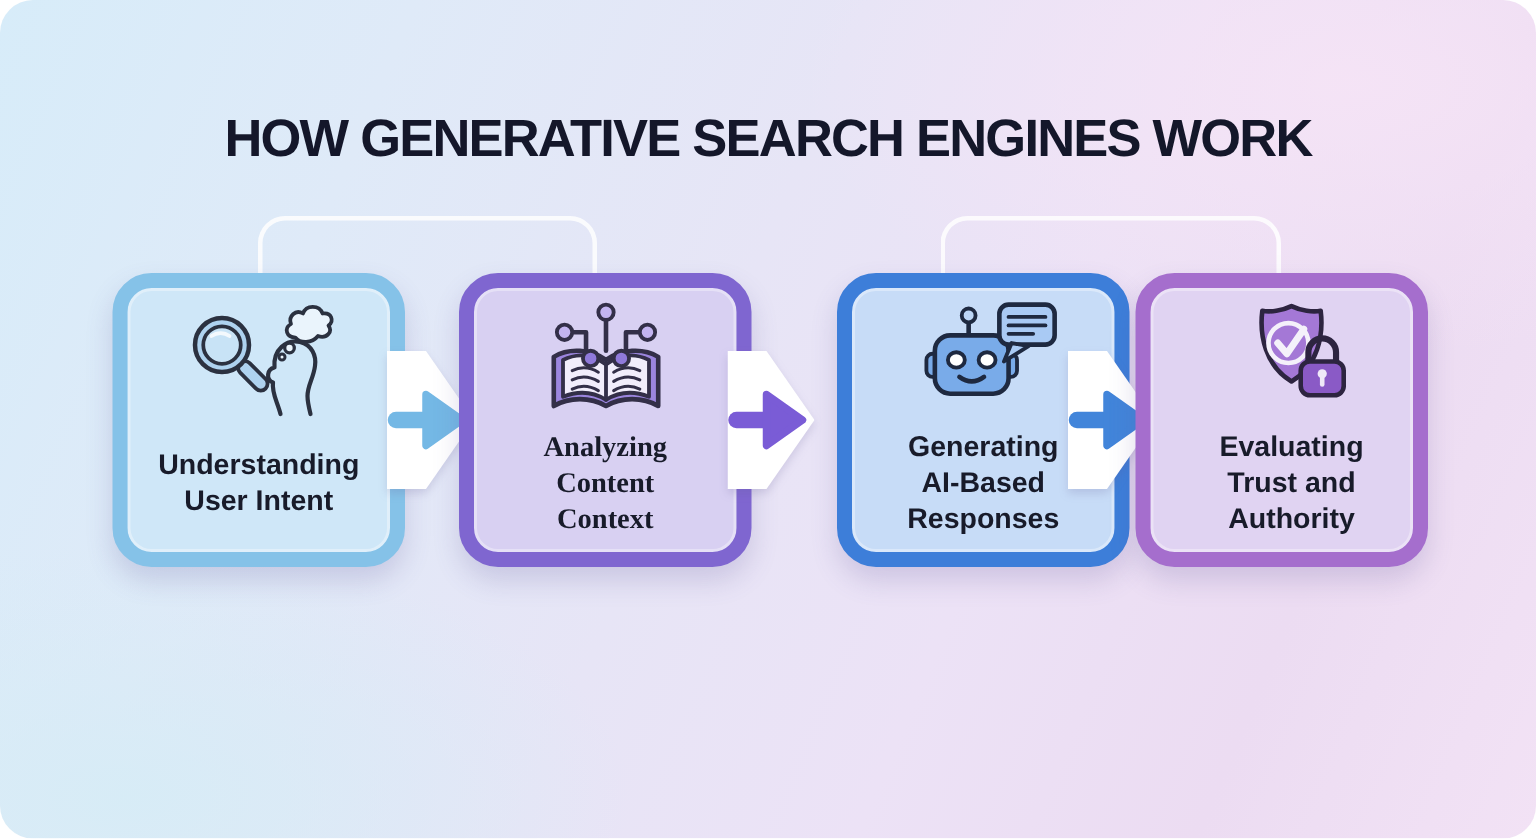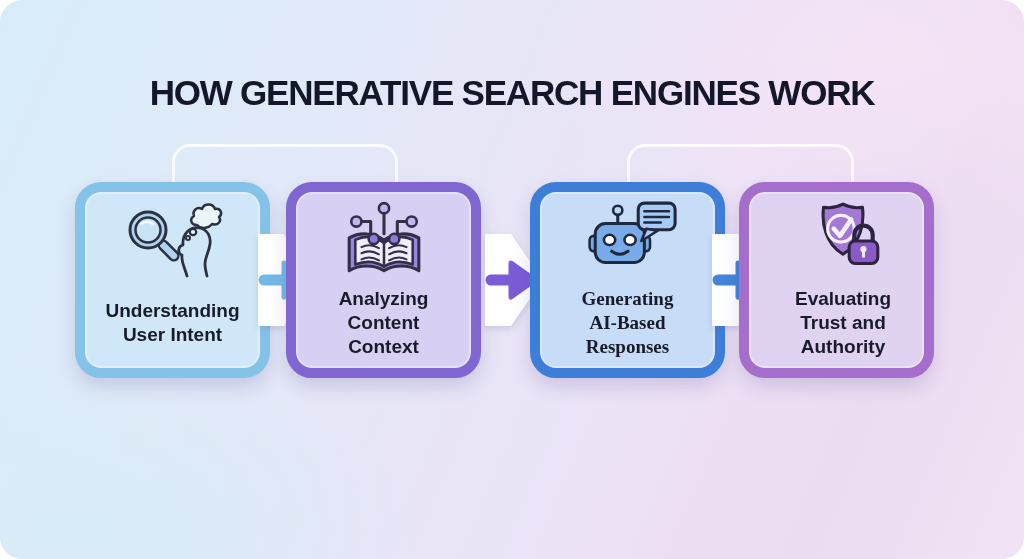--- a/index.html
+++ b/index.html
@@ -24,21 +24,21 @@
   }
   .bracket-1{left:172px;top:144px;width:226px;}
   .bracket-2{left:627px;top:144px;width:227px;}
   .step-box{
     position:absolute;top:182px;width:195px;height:196px;box-sizing:border-box;
     border:10px solid var(--border,#888);border-radius:26px;
     background:var(--fill,#eee);
     box-shadow:0 9px 18px rgba(91,82,148,.20), inset 0 0 0 2px rgba(255,255,255,.35);
     display:flex;flex-direction:column;align-items:center;
   }
-  .step-0{left:75px;align-items:flex-end;} .step-1{left:286px;} .step-2{left:530px;font-family:Liberation Serif, serif;} .step-3{left:739px;padding-left:13px;}
+  .step-0{left:75px;align-items:flex-end;} .step-1{left:306px;font-family:Liberation Serif, serif;} .step-2{left:558px;} .step-3{left:757px;padding-left:13px;}
   .icon-wrap{height:92px;width:100%;display:flex;align-items:center;justify-content:center;padding-top:8px;box-sizing:border-box;}
   .icon-wrap svg{display:block;}
   .label-wrap{flex:1;display:flex;align-items:center;justify-content:center;width:100%;}
   .box-label{
     white-space:pre-line;text-align:center;font-weight:bold;font-size:19px;
     line-height:1.28;color:var(--label-text,#181b2a);padding-bottom:6px;
   }
   .flow-arrow{position:absolute;top:234px;width:58px;height:92px;}
   .flow-arrow svg{display:block;filter:drop-shadow(0 3px 3px rgba(100,90,150,.20));}
   .arrow-0{left:258px;} .arrow-1{left:485px;} .arrow-2{left:712px;}

